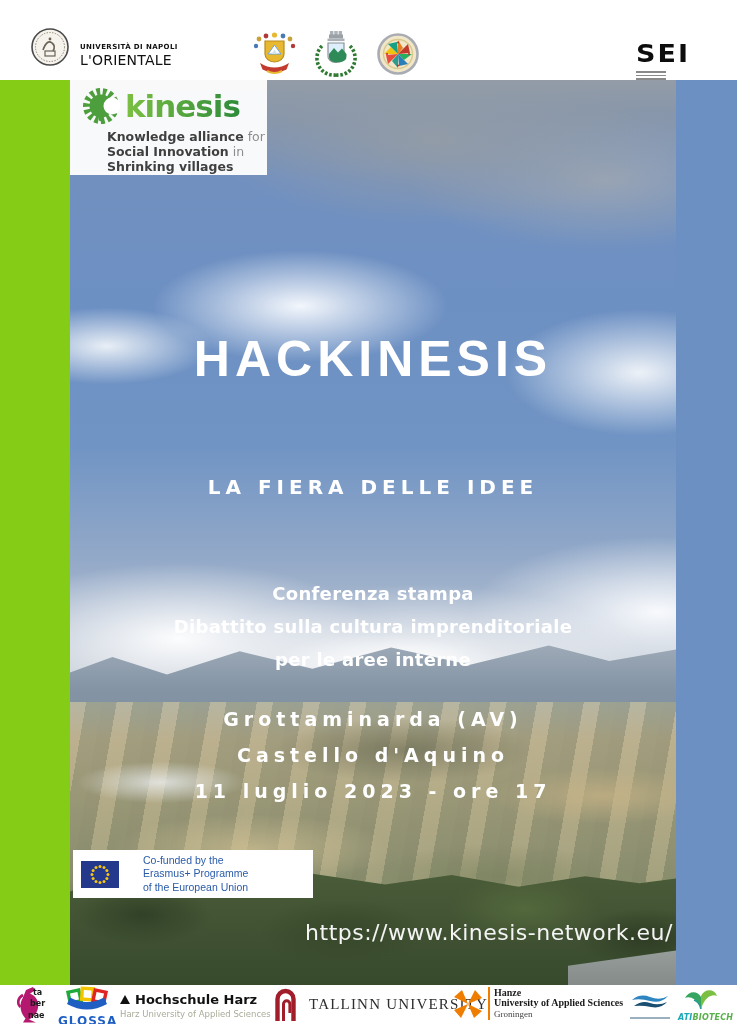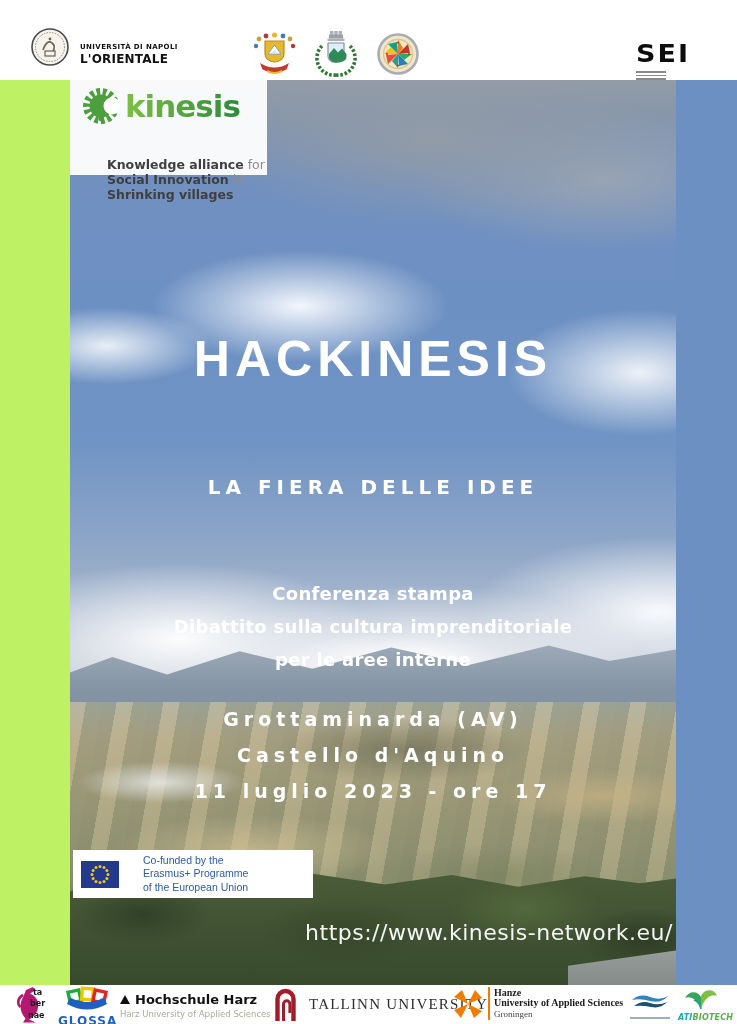--- a/index.html
+++ b/index.html
@@ -1,25 +1,25 @@
 <!DOCTYPE html>
 <html><head>
 <meta charset="utf-8">
 <style>
   * { margin:0; padding:0; box-sizing:border-box; }
   html,body { width:737px; height:1024px; background:#fff; font-family:"DejaVu Sans",sans-serif; }
-  .poster { position:relative; width:737px; height:1024px; background:#bef264; overflow:hidden; }
+  .poster { position:relative; width:737px; height:1024px; background:#84cc16; overflow:hidden; }
   .abs { position:absolute; }
 
   
   .top-band { position:absolute; left:0; top:0; width:737px; height:80px; background:#fff; z-index:5; }
   .orientale { position:absolute; left:30px; top:27px; display:flex; gap:10px; align-items:flex-start; }
   .orientale-text { margin-top:16px; color:#111; }
   .orientale-l1 { font-size:7px; font-weight:700; letter-spacing:.4px; }
-  .orientale-l2 { font-size:12px; font-weight:700; letter-spacing:.2px; margin-top:1px; }
+  .orientale-l2 { font-size:14px; font-weight:400; letter-spacing:.2px; margin-top:1px; }
   .ampioraggio { position:absolute; left:436px; top:42px; font-size:21px; font-weight:600; color:#8a8f98; letter-spacing:-0.5px; line-height:24px; }
   .ampioraggio .grn { color:#76b82a; }
   .amp-sub { display:flex; gap:4px; margin-top:1px; margin-left:22px; }
   .amp-sub i { display:block; width:26px; height:2px; background:#9fb57e; }
   .sei { position:absolute; left:636px; top:38px; }
   .sei-word { font-size:27px; font-weight:900; color:#0d0d0d; letter-spacing:2px; font-family:"DejaVu Sans",sans-serif; transform:scaleY(.92); }
   .sei-sub i { display:block; width:30px; height:1.5px; background:#8a8a8a; margin-top:2px; }
 
   
   .photo { position:absolute; left:70px; top:80px; width:718px; height:905px; overflow:hidden; background:#6d90c3; }
@@ -58,21 +58,21 @@
       linear-gradient(180deg,#4a5c38,#3f5132 60%,#374a2c);
     clip-path:polygon(0 20%,6% 9%,14% 18%,22% 7%,31% 16%,40% 5%,52% 14%,63% 6%,74% 16%,85% 7%,94% 13%,100% 9%,100% 100%,0 100%); }
   .wall { position:absolute; left:498px; top:862px; width:108px; height:43px;
     background:linear-gradient(180deg,#9aa19f,#848b89); clip-path:polygon(0 55%,100% 20%,100% 100%,0 100%); }
 
   
   .kinesis-box { position:absolute; left:0; top:0; width:197px; height:95px; background:rgba(255,255,255,.94); }
   .kinesis-head { position:absolute; left:12px; top:6px; display:flex; align-items:center; }
   .kinesis-word { font-size:31px; font-weight:800; color:#4d9e3c; letter-spacing:-1px; margin-left:3px;
     background:linear-gradient(90deg,#7cc043,#2e8b3a); -webkit-background-clip:text; background-clip:text; -webkit-text-fill-color:transparent; }
-  .kinesis-tags { position:absolute; left:37px; top:49px; font-size:12.5px; line-height:15px; font-weight:700; color:#3f3f3f;margin-top:28px; }
+  .kinesis-tags { position:absolute; left:37px; top:49px; font-size:12.5px; line-height:15px; font-weight:700; color:#3f3f3f; }
   .kinesis-tags .lt { color:#8d8d8d; font-weight:400; }
 
   
   .title { position:absolute; left:0; width:606px; top:250px; text-align:center; color:#fff;
     font-family:"Liberation Sans",sans-serif; font-weight:700; font-size:50px; letter-spacing:5px; }
   .subtitle { position:absolute; left:0; width:606px; top:395px; text-align:center; color:#fff;
     font-weight:700; font-size:20px; letter-spacing:5px; }
   .press { position:absolute; left:0; width:606px; top:497px; text-align:center; color:#fff;
     font-weight:700; font-size:18px; line-height:33px; letter-spacing:.3px; }
   .event { position:absolute; left:0; width:606px; top:621px; text-align:center; color:#fff;

